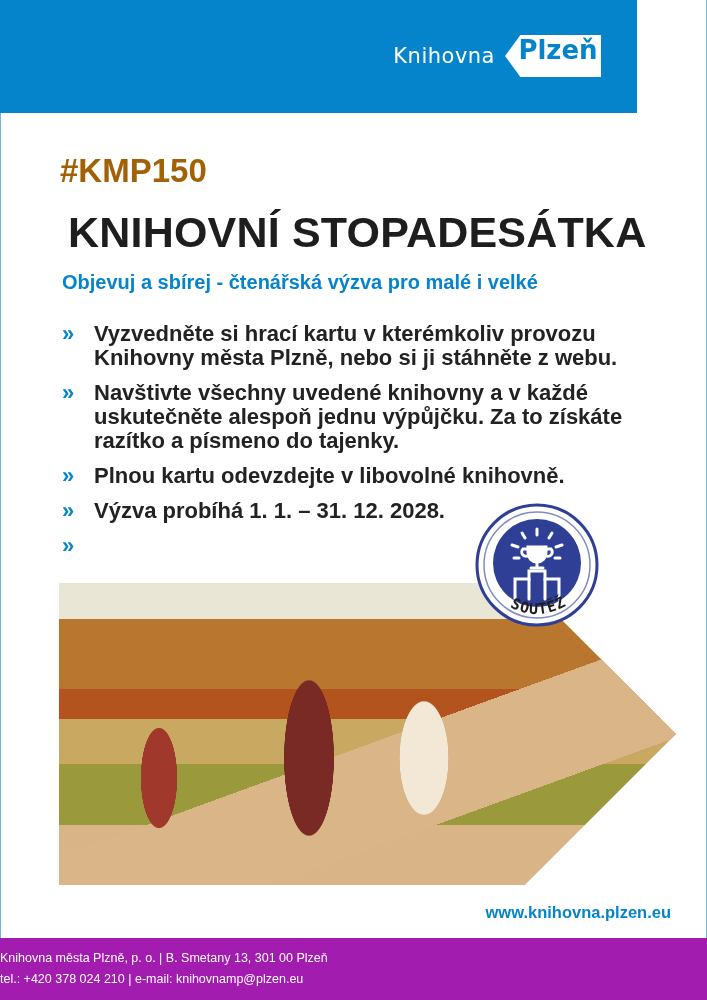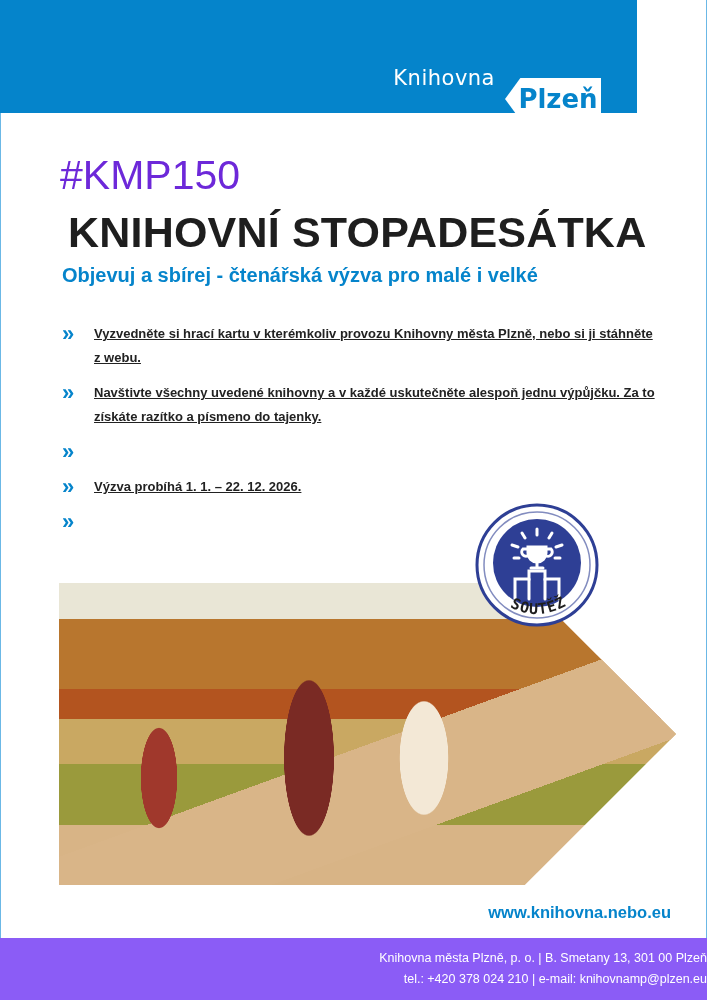--- a/index.html
+++ b/index.html
@@ -1,42 +1,42 @@
 <!DOCTYPE html>
 <html><head>
 <meta charset="utf-8">
 <style>
   html, body { margin:0; padding:0; }
   body { width:707px; height:1000px; position:relative; background:#ffffff; font-family:"Liberation Sans", sans-serif; overflow:hidden; }
   .frame { position:absolute; left:0; top:0; width:707px; height:1000px; box-sizing:border-box; border-left:1px solid #6bb8e6; border-right:1px solid #6bb8e6; }
   .header { position:absolute; left:0; top:0; width:637px; height:113px; background:#0584cb; }
   .logo { position:absolute; right:36px; top:35px; display:flex; align-items:center; }
   .logo-text { color:#ffffff; font-size:21px; letter-spacing:0.5px; font-family:"DejaVu Sans", sans-serif; margin-right:10px; }
-  .logo-tag { position:relative; background:#ffffff; height:42px; width:96px; display:flex; align-items:center; justify-content:center; clip-path:polygon(16% 0, 100% 0, 100% 100%, 16% 100%, 0 50%); padding-left:10px; box-sizing:border-box;margin-top:43px; }
+  .logo-tag { position:relative; background:#ffffff; height:42px; width:96px; display:flex; justify-content:center; clip-path:polygon(16% 0, 100% 0, 100% 100%, 16% 100%, 0 50%); padding-left:10px; box-sizing:border-box; }
   .logo-tag span { color:#0584cb; font-weight:bold; font-size:26px; font-family:"DejaVu Sans", sans-serif; }
-  .hashtag { position:absolute; left:60px; top:152px; font-size:41px; font-weight:normal; color:#6d28d9; }
+  .hashtag { position:absolute; left:60px; top:152px; font-size:33px; font-weight:bold; color:#a16207; }
   .title { position:absolute; left:68px; top:208px; font-size:43px; font-weight:bold; color:#1e1e1e; letter-spacing:0.2px; }
-  .subtitle { position:absolute; left:62px; top:264px; font-size:20px; font-weight:bold; color:#0584cb; }
+  .subtitle { position:absolute; left:62px; top:271px; font-size:20px; font-weight:bold; color:#0584cb; }
   .bullets { position:absolute; left:62px; top:322px; width:600px; margin:0; padding:0; list-style:none; }
   .bullets li { display:flex; margin-bottom:11px; }
   .bullets .chev { color:#0584cb; font-weight:bold; font-size:22px; width:32px; flex:none; line-height:24px; letter-spacing:-3px; }
-  .bullets .txt { font-size:13px; font-weight:bold; color:#222; line-height:24px;text-decoration:underline; }
+  .bullets .txt { font-size:22px; font-weight:bold; color:#222; line-height:24px; }
   .b5 .txt { width:340px; }
   .photo { position:absolute; left:59px; top:583px; width:617px; height:302px;
     clip-path:polygon(0 0, 75.5% 0, 100% 50%, 75.5% 100%, 0 100%);
     background:
       radial-gradient(ellipse 60px 140px at 365px 175px, #f3e8d6 0 40%, transparent 41%),
       radial-gradient(ellipse 45px 140px at 250px 175px, #7a2a24 0 55%, transparent 56%),
       radial-gradient(ellipse 40px 110px at 100px 195px, #a0382c 0 45%, transparent 46%),
       linear-gradient(160deg, transparent 0 52%, #d9b588 52% 72%, transparent 72%),
       linear-gradient(180deg, #e9e6d6 0 12%, #b8762e 12% 35%, #b3541f 35% 45%, #c9a862 45% 60%, #9a9a3c 60% 80%, #d8b486 80%);
   }
   .badge { position:absolute; left:462px; top:503px; width:150px; height:135px; }
   .url { position:absolute; right:36px; top:903px; font-size:16.5px; font-weight:bold; color:#0584cb; }
-  .footer { position:absolute; left:0; top:938px; width:707px; height:62px; background:#8b5cf6; color:#ffffff; text-align:right; font-size:12.5px; }
+  .footer { position:absolute; left:0; top:938px; width:707px; height:62px; background:#a21caf; color:#ffffff; text-align:left; font-size:12.5px; }
   .footer .l1 { position:absolute; left:0; right:0; top:13px; }
   .footer .l2 { position:absolute; left:0; right:0; top:34px; }
 </style>
 </head>
 <body>
 
 <div class="frame"></div>
 
 <div class="header">
   <div class="logo">
@@ -55,24 +55,25 @@
   <li>
     <span class="chev">»</span>
     <span class="txt">Vyzvedněte si hrací kartu v kterémkoliv provozu Knihovny města Plzně, nebo si ji stáhněte z webu.</span>
   </li>
   <li>
     <span class="chev">»</span>
     <span class="txt">Navštivte všechny uvedené knihovny a v každé uskutečněte alespoň jednu výpůjčku. Za to získáte razítko a písmeno do tajenky.</span>
   </li>
   <li>
     <span class="chev">»</span>
+    <span class="txt">Plnou kartu odevzdejte v libovolné knihovně.</span>
   </li>
   <li>
     <span class="chev">»</span>
-    <span class="txt">Výzva probíhá 1. 1. – 22. 12. 2026.</span>
+    <span class="txt">Výzva probíhá 1. 1. – 31. 12. 2028.</span>
   </li>
   <li class="b5">
     <span class="chev">»</span>
   </li>
 </ul>
 
 <div class="photo"></div>
 
 <svg class="badge" viewBox="0 0 150 135">
   <circle cx="75" cy="62" r="60" fill="#ffffff" stroke="#2e3f95" stroke-width="3"></circle>
@@ -94,18 +95,18 @@
     <line x1="100" y1="42" x2="94" y2="44"></line>
     <line x1="52" y1="55" x2="57" y2="55"></line>
     <line x1="98" y1="55" x2="93" y2="55"></line>
   </g>
   <path id="badgeArc" d="M35 95 Q75 128 118 93" fill="none"></path>
   <text font-family="'DejaVu Sans Mono', monospace" font-size="15" font-weight="bold" fill="#1e1e1e" letter-spacing="1">
     <textPath href="#badgeArc" startOffset="50%" text-anchor="middle">SOUTĚŽ</textPath>
   </text>
 </svg>
 
-<a class="url">www.knihovna.nebo.eu</a>
+<a class="url">www.knihovna.plzen.eu</a>
 
 <div class="footer">
   <div class="l1">Knihovna města Plzně, p. o. | B. Smetany 13, 301 00 Plzeň</div>
   <div class="l2">tel.: +420 378 024 210 | e-mail: knihovnamp@plzen.eu</div>
 </div>
 
 </body></html>

